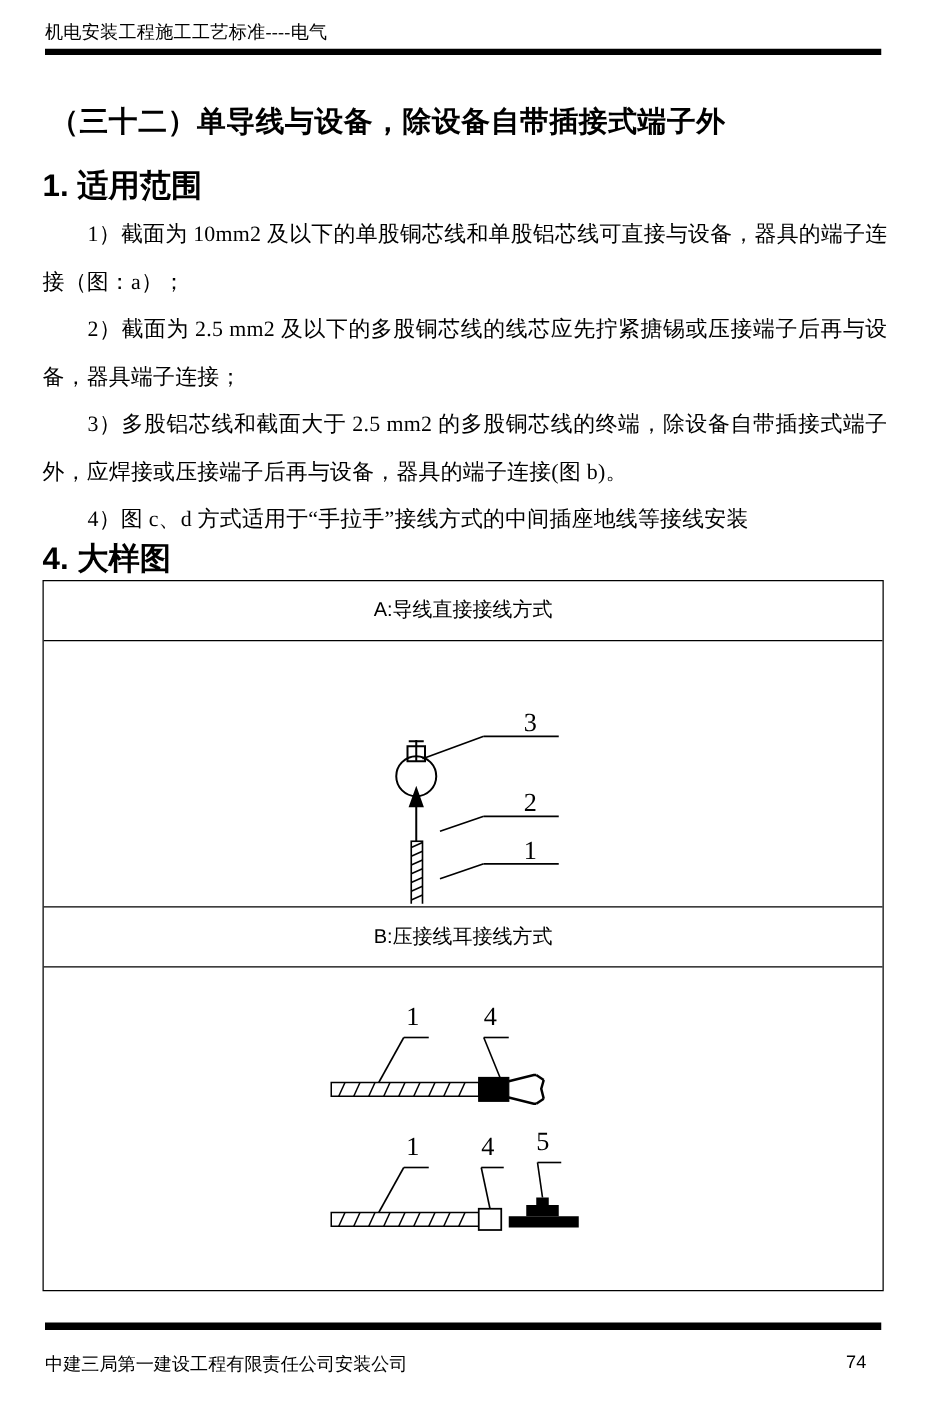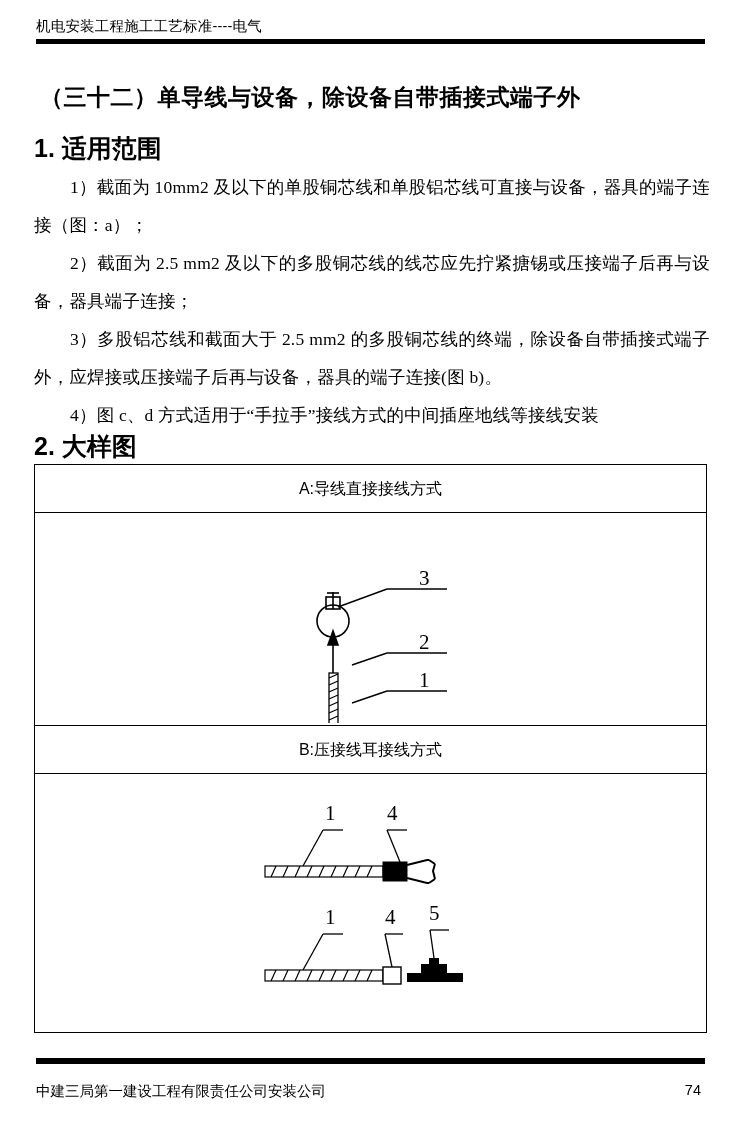--- a/index.html
+++ b/index.html
@@ -27,21 +27,21 @@
   .header {
     position: absolute;
     left: 36px;
     top: 16px;
     width: 669px;
   }
   .header-text {
     font-size: 14.5px;
     line-height: 20px;
     letter-spacing: 0.2px;
-    font-family: Liberation Sans, sans-serif;
+    font-family: Liberation Serif, serif;
     color: #000;
     white-space: nowrap;
   }
   .header-rule {
     margin-top: 3px;
     height: 5px;
     background: #000;
     width: 669px;
   }
 
@@ -124,21 +124,21 @@
   .footer-text {
     position: absolute;
     left: 36px;
     top: 1082px;
     font-size: 14.5px;
     font-family: "Liberation Sans", "DejaVu Sans", sans-serif;
     white-space: nowrap;
   }
   .footer-page {
     position: absolute;
-    right: 40px;
+    right: 48px;
     top: 1082px;
     font-size: 14.5px;
     font-family: "Liberation Sans", "DejaVu Sans", sans-serif;
   }
 </style>
 </head>
 <body>
 
 <div class="page">
 
@@ -151,21 +151,21 @@
 
   <div class="sec-heading" id="sec1">1. 适用范围</div>
 
   <div class="body-block">
     <div class="para">1）截面为 10mm2 及以下的单股铜芯线和单股铝芯线可直接与设备，器具的端子连接（图：a）；</div>
     <div class="para">2）截面为 2.5 mm2 及以下的多股铜芯线的线芯应先拧紧搪锡或压接端子后再与设备，器具端子连接；</div>
     <div class="para">3）多股铝芯线和截面大于 2.5 mm2 的多股铜芯线的终端，除设备自带插接式端子外，应焊接或压接端子后再与设备，器具的端子连接(图 b)。</div>
     <div class="para">4）图 c、d 方式适用于“手拉手”接线方式的中间插座地线等接线安装</div>
   </div>
 
-  <div class="sec-heading" id="sec2">2. 大样图</div>
+  <div class="sec-heading" id="sec2">4. 大样图</div>
 
   <div class="fig-table">
 
     <div class="fig-caption">A:导线直接接线方式</div>
 
     <div class="fig-body" id="figA-body">
       <svg width="670" height="210" viewBox="0 0 670 210">
 
         <line x1="302" y1="578" x2="302" y2="578" stroke="#000"></line>
 

